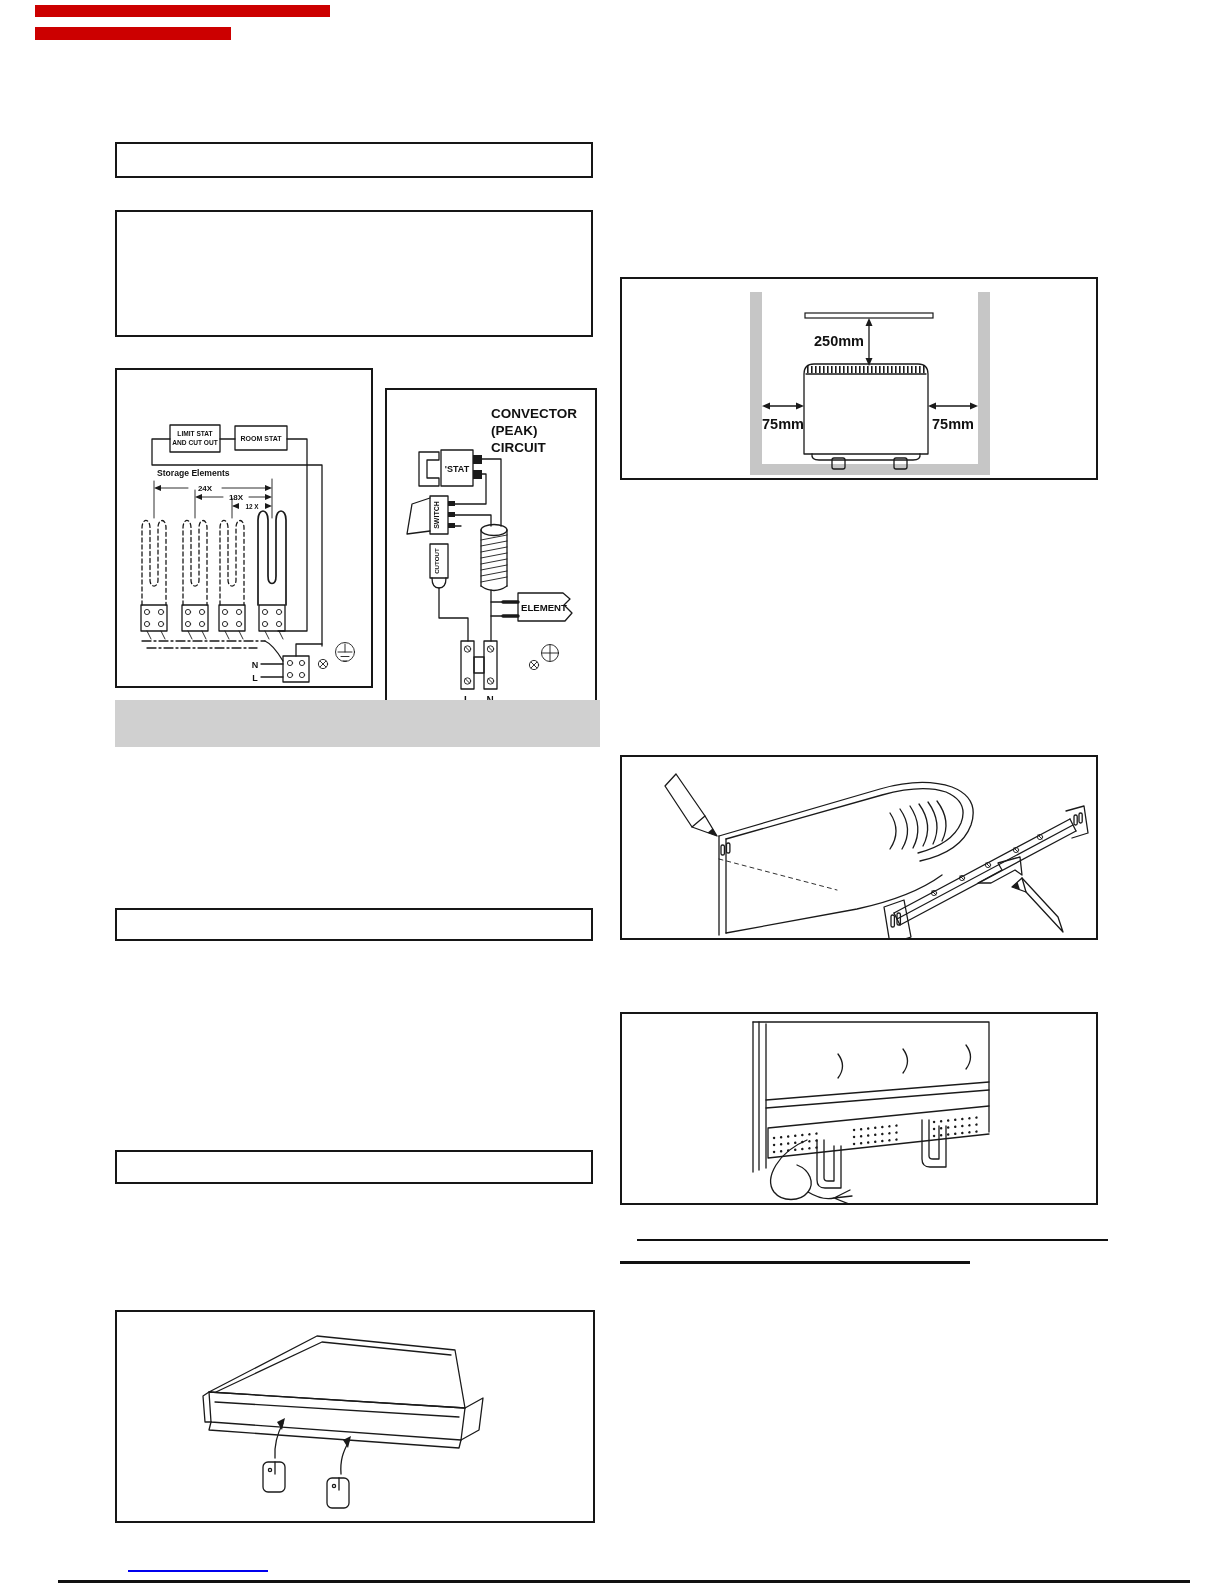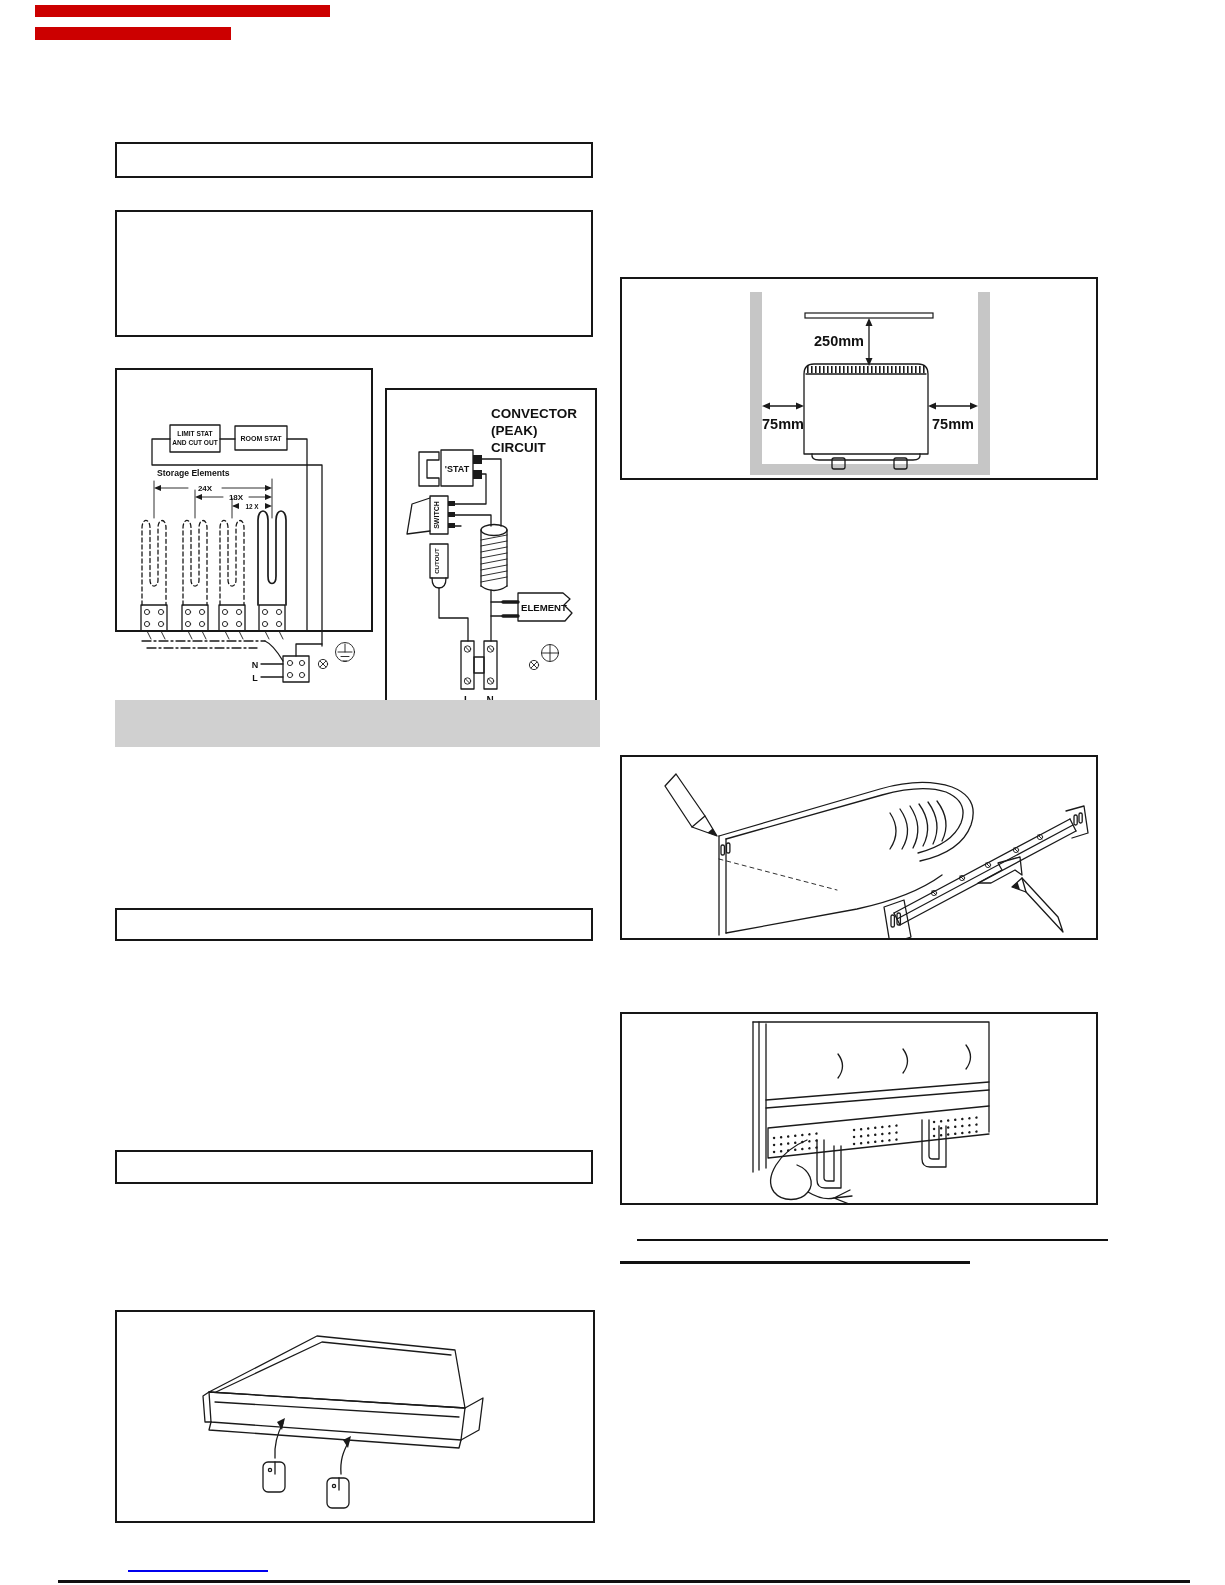--- a/index.html
+++ b/index.html
@@ -21,21 +21,21 @@
 <body>
 
 <div class="page">
 
   <div class="abs redbar" style="left:35px;top:5px;width:295px;height:12px;"></div>
   <div class="abs redbar" style="left:35px;top:27px;width:196px;height:13px;"></div>
 
   <div class="abs tbox" style="left:115px;top:142px;width:478px;height:36px;"></div>
   <div class="abs tbox" style="left:115px;top:210px;width:478px;height:127px;"></div>
 
-  <div class="abs tbox" style="left:115px;top:368px;width:258px;height:264px;">
+  <div class="abs tbox" style="left:115px;top:368px;width:258px;height:320px;">
     <svg width="254" height="316" viewBox="0 0 254 316">
       <g class="ln">
         <rect x="53" y="55" width="50" height="27"></rect>
         <rect x="118" y="56" width="52" height="24"></rect>
         <path d="M103 69 H118"></path>
         <path d="M53 69 H35 V95 H205 V276"></path>
         <path d="M170 69 H190 V261 H161"></path>
       </g>
       <g class="ln thin">
         <path d="M37 111 V148 M78 120 V148 M115 128 V148 M155 109 V148"></path>

